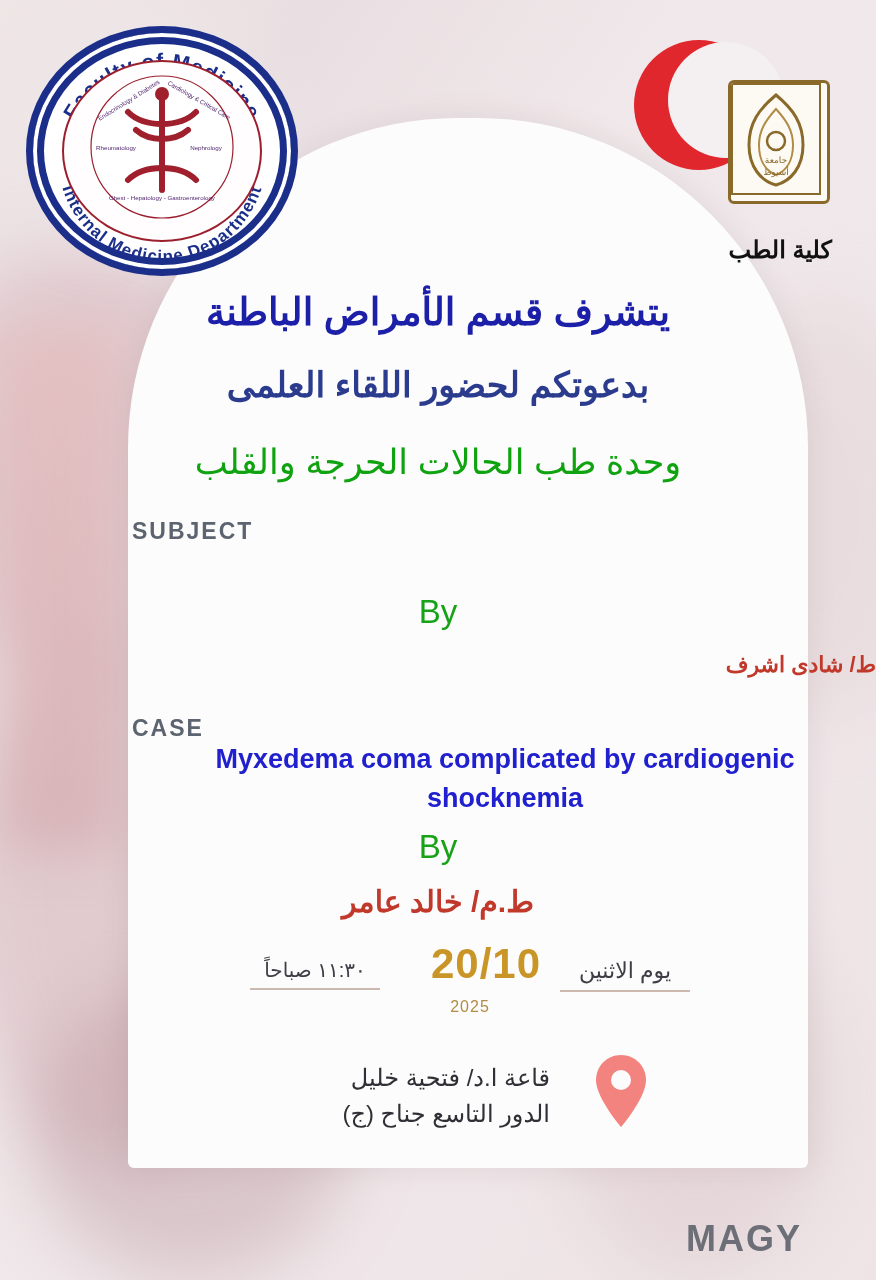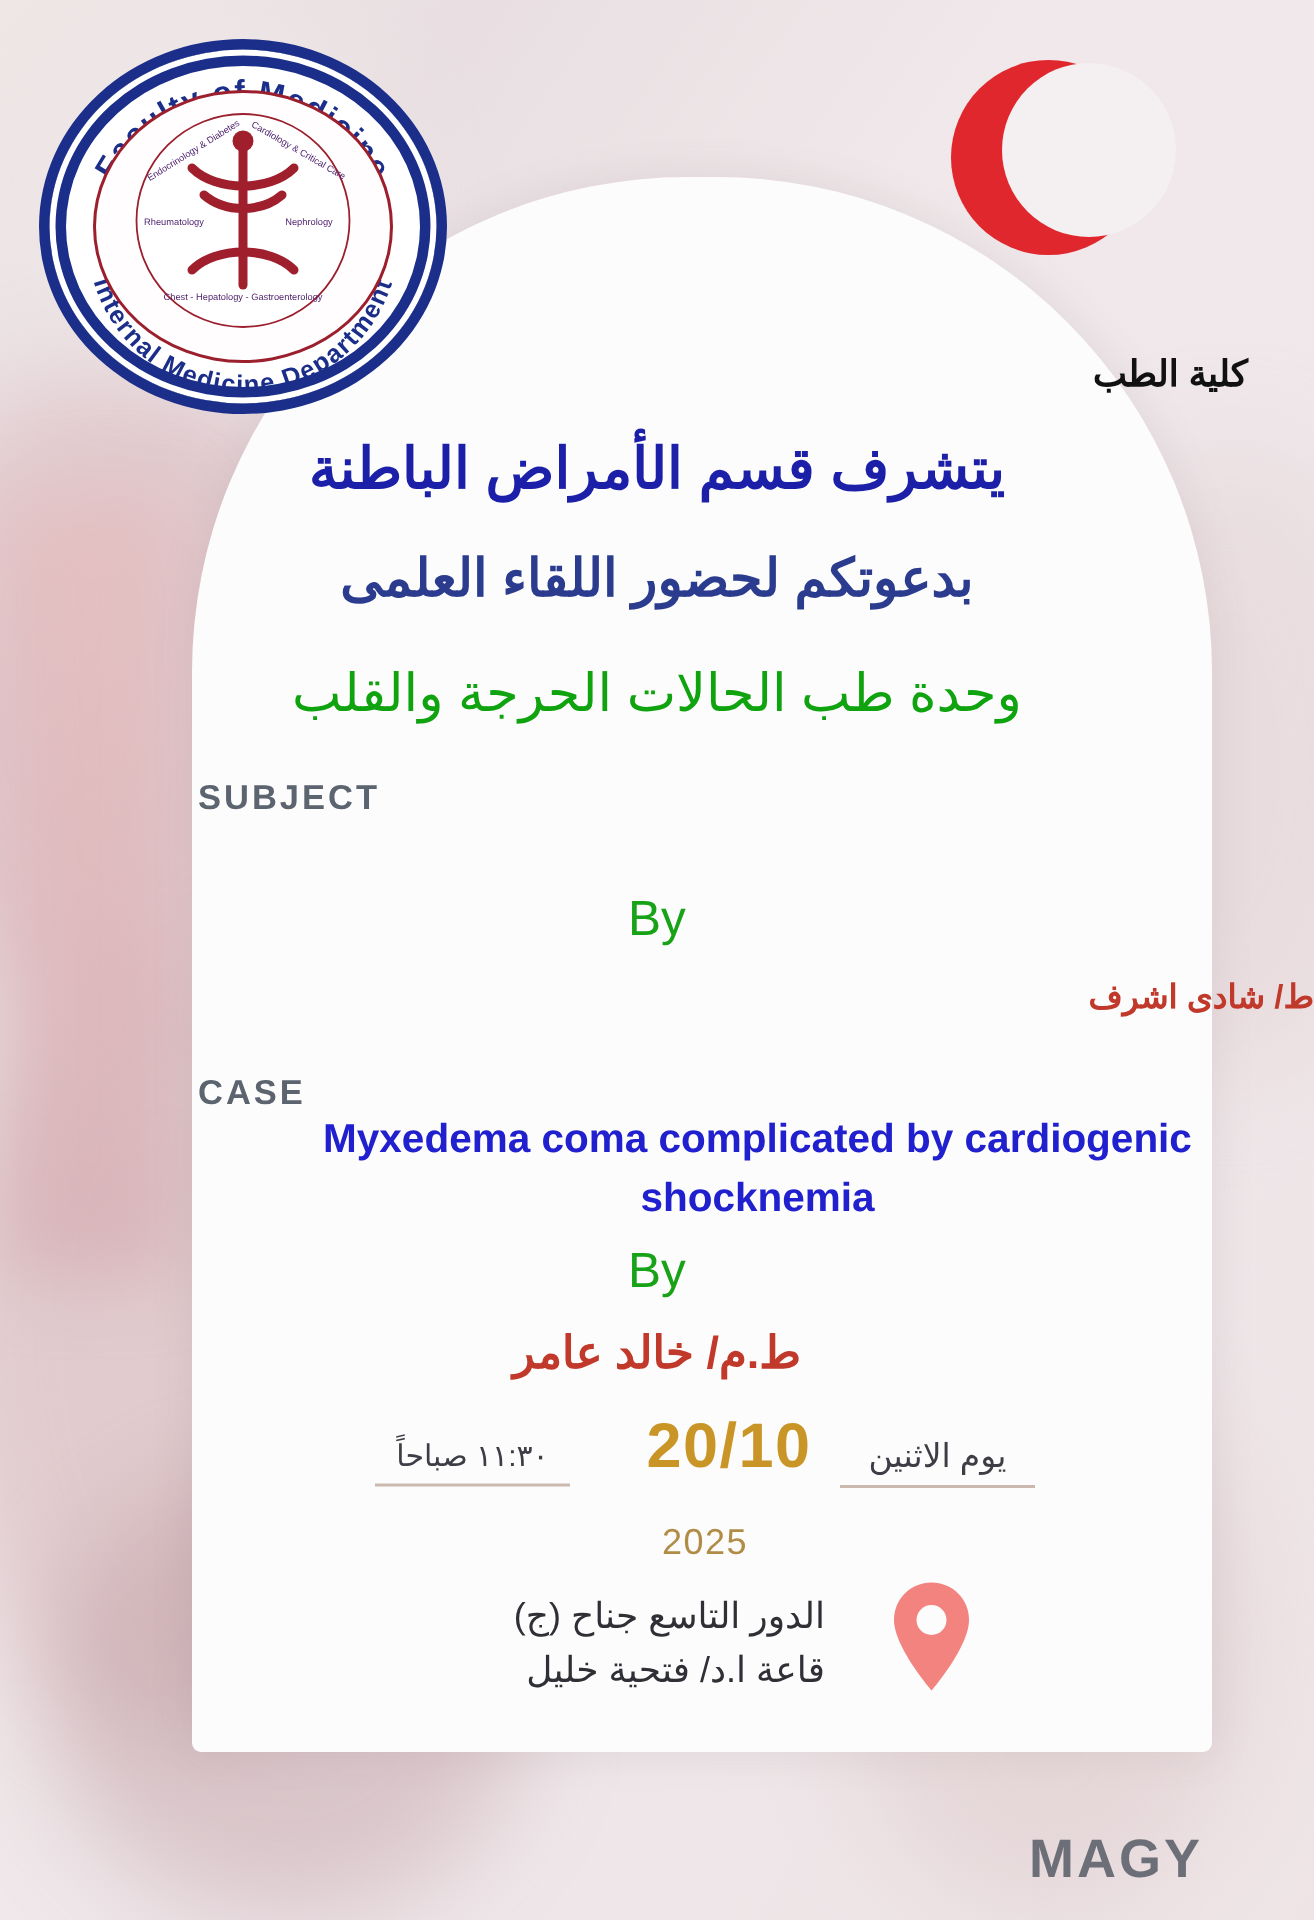--- a/index.html
+++ b/index.html
@@ -219,23 +219,23 @@
     font-size: 20px;
     color: #3d3d46;
     direction: rtl;
     border-bottom: 2px solid #cbb9b0;
     padding-bottom: 6px;
     width: 130px;
     text-align: center;
   }
   .date-year {
     position: absolute;
-    left: 50%; top: 75px;
+    left: 50%; top: 58px;
     transform: translateX(-50%);
-    font-size: 24px;
+    font-size: 16px;
     color: #b08c46;
     letter-spacing: 1px;
     text-align: center;
   }
 
   
   .venue {
     position: absolute;
     left: 260px; top: 1060px;
     width: 290px;
@@ -308,20 +308,30 @@
           <text x="34" y="78">Rheumatology</text>
           <text x="124" y="78">Nephrology</text>
           <text x="80" y="128">Chest - Hepatology - Gastroenterology</text>
         </g>
       </svg>
     </div>
   </div>
 
   <div class="logo-right">
     <div class="crescent"></div>
+    <div class="uni-badge">
+      <svg width="90" height="112" viewBox="0 0 90 112">
+        <rect x="1" y="1" width="88" height="110" fill="#fdfaf4" stroke="#8a6a2a" stroke-width="2"></rect>
+        <path d="M45 12 C28 26, 18 40, 18 62 C18 84, 30 98, 45 102 C60 98, 72 84, 72 62 C72 40, 62 26, 45 12 Z" fill="none" stroke="#8a6a2a" stroke-width="3"></path>
+        <path d="M45 26 C34 38, 28 48, 28 62 C28 78, 35 88, 45 92 C55 88, 62 78, 62 62 C62 48, 56 38, 45 26 Z" fill="none" stroke="#b08c46" stroke-width="2"></path>
+        <circle cx="45" cy="58" r="9" fill="none" stroke="#8a6a2a" stroke-width="2.5"></circle>
+        <text x="45" y="80" text-anchor="middle" font-family="Liberation Sans, sans-serif" font-size="9" fill="#8a6a2a">جامعة</text>
+        <text x="45" y="92" text-anchor="middle" font-family="Liberation Sans, sans-serif" font-size="9" fill="#8a6a2a">أسيوط</text>
+      </svg>
+    </div>
     <div class="faculty-label">كلية  الطب</div>
   </div>
 
   <div class="line-blue-bold t2">بدعوتكم لحضور اللقاء العلمى</div>
   <div class="line-blue-bold t1">يتشرف قسم الأمراض الباطنة</div>
   <div class="t3">وحدة طب الحالات الحرجة والقلب</div>
 
   <div class="label-grey lbl-subject">SUBJECT</div>
   <div class="by1">By</div>
   <div class="presenter1">ط/ شادى اشرف</div>
@@ -332,22 +342,22 @@
   <div class="presenter2">ط.م/ خالد عامر</div>
 
   <div class="date-row">
     <div class="date-day">يوم الاثنين</div>
     <div class="date-big">20/10</div>
     <div class="date-time">١١:٣٠  صباحاً</div>
     <div class="date-year">2025</div>
   </div>
 
   <div class="venue">
+    <div>قاعة ا.د/ فتحية خليل</div>
     <div>الدور التاسع  جناح (ج)</div>
-    <div>قاعة ا.د/ فتحية خليل</div>
   </div>
   <svg class="pin" viewBox="0 0 58 78">
     <path d="M29 3 C15 3 4 14 4 28 C4 46 29 75 29 75 C29 75 54 46 54 28 C54 14 43 3 29 3 Z" fill="#f2837f"></path>
     <circle cx="29" cy="28" r="10" fill="#fdfcfc"></circle>
   </svg>
 
   <div class="footer-mark">MAGY</div>
 </div>
 
 </body></html>

